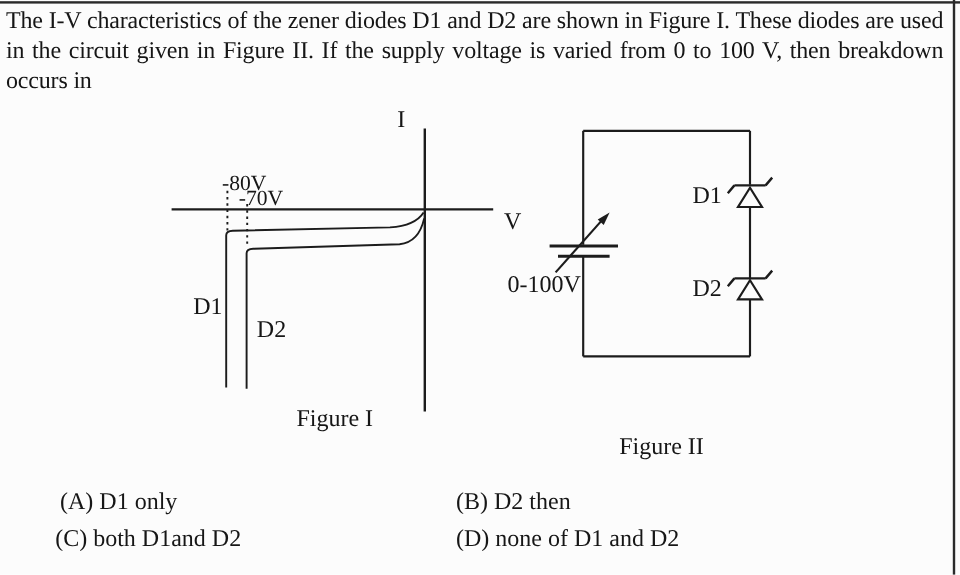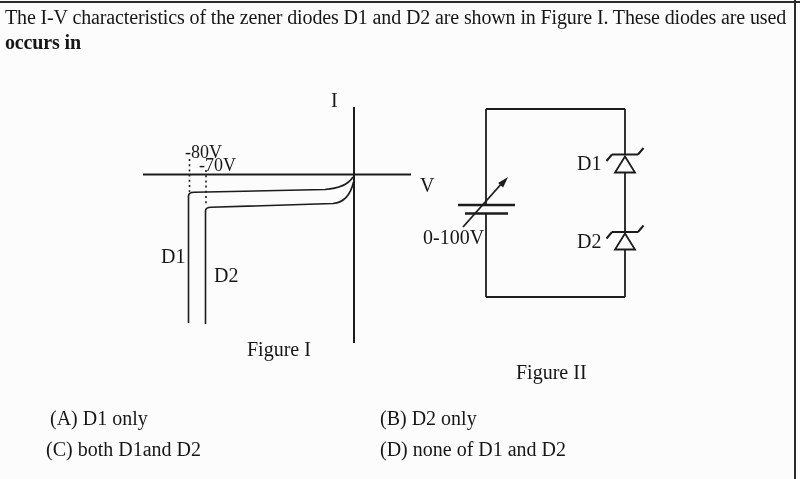--- a/index.html
+++ b/index.html
@@ -2,35 +2,36 @@
 <html><head>
 <meta charset="utf-8">
 <style>
   html,body{margin:0;padding:0;}
   body{width:800px;height:479px;overflow:hidden;}
   .page{position:relative;width:800px;height:479px;background:#fcfcfc;color:#161616;font-family:"Liberation Serif",serif;padding-left:36px;}
   .topline{position:absolute;left:0;top:1px;width:800px;height:2px;background:#2a2a2a;}
   .rightline{position:absolute;left:794px;top:0;width:2px;height:479px;background:#2a2a2a;}
   .question{position:absolute;left:5px;top:5px;width:781px;}
   .qline{font-size:20px;line-height:25px;letter-spacing:-0.15px;text-align:justify;text-align-last:justify;white-space:nowrap;}
-  .qline.last{text-align-last:left;font-weight:bold;}
+  .qline.last{text-align-last:left;}
   .lbl{position:absolute;font-size:20px;line-height:20px;white-space:nowrap;}
   .lbl.small{font-size:18px;line-height:18px;}
   svg.art{position:absolute;left:0;top:0;}
   .opt{position:absolute;font-size:20px;line-height:22px;white-space:nowrap;}
 </style>
 </head>
 <body>
 
 <div class="page">
   <div class="topline"></div>
   <div class="rightline"></div>
 
   <div class="question">
     <div class="qline">The I-V characteristics of the zener diodes D1 and D2 are shown in Figure I. These diodes are used</div>
+    <div class="qline">in the circuit given in Figure II. If the supply voltage is varied from 0 to 100 V, then breakdown</div>
     <div class="qline last">occurs in</div>
   </div>
 
   <svg class="art" width="800" height="479" viewBox="0 0 800 479">
     <g stroke="#1c1c1c" fill="none">
       <path d="M354 107 V343" stroke-width="2"></path>
       <path d="M143 174.5 H411" stroke-width="2"></path>
       <path d="M188.5 323 L188.5 196 Q188.5 192.5 194 192.3 L325 189.5 Q346 188 353 177" stroke-width="1.6"></path>
       <path d="M205.5 324 L205.5 211 Q205.5 207.5 211 207.3 L333 203.5 Q349 202 353.5 182" stroke-width="1.6"></path>
       <path d="M189.5 159 V192" stroke-width="1.6" stroke-dasharray="2 3.2"></path>
@@ -61,16 +62,16 @@
   <span class="lbl small" style="left:199px;top:156px;">-70V</span>
   <span class="lbl" style="left:161px;top:246px;">D1</span>
   <span class="lbl" style="left:214px;top:265px;">D2</span>
   <span class="lbl" style="left:247px;top:339px;">Figure I</span>
   <span class="lbl" style="left:423px;top:227px;">0-100V</span>
   <span class="lbl" style="left:577px;top:153px;">D1</span>
   <span class="lbl" style="left:577px;top:231px;">D2</span>
   <span class="lbl" style="left:516px;top:339px;margin-top:23px;">Figure II</span>
 
   <div class="opt" style="left:6px;top:407px;margin-left:44px;"><span>(A)</span> <span>D1 only</span></div>
-  <div class="opt" style="left:380px;top:407px;"><span>(B)</span> <span>D2 only</span></div>
+  <div class="opt" style="left:380px;top:407px;"><span>(B)</span> <span>D2 then</span></div>
   <div class="opt" style="left:6px;top:438px;margin-left:40px;"><span>(C)</span> <span>both D1and D2</span></div>
   <div class="opt" style="left:380px;top:438px;"><span>(D)</span> <span>none of D1 and D2</span></div>
 </div>
 
 </body></html>

